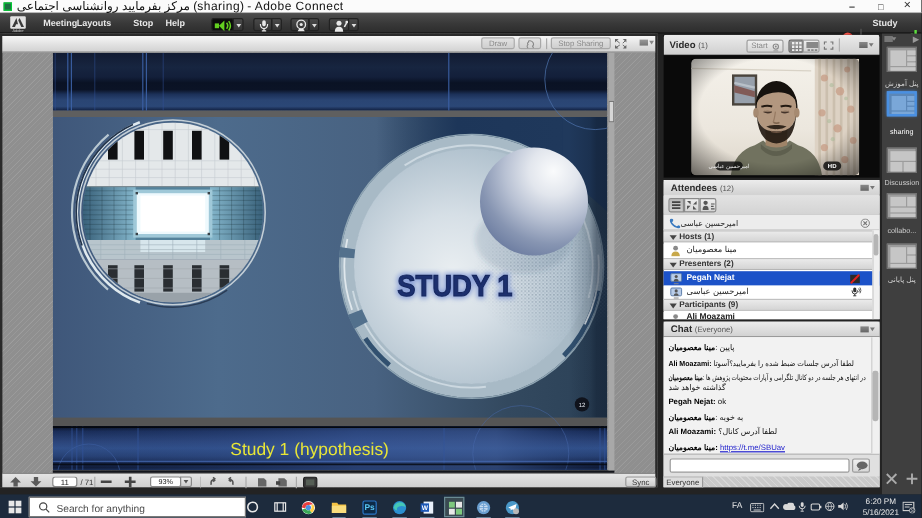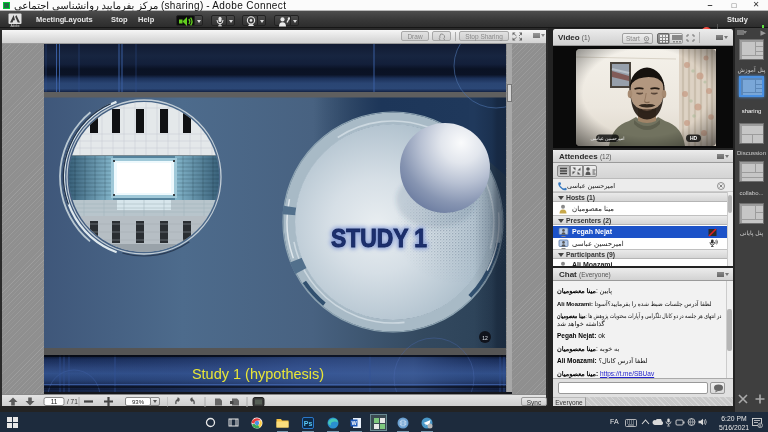--- a/index.html
+++ b/index.html
@@ -714,20 +714,27 @@
     </svg>
 </div>
 
 <div id="taskbar" class="abs">
   <svg class="abs" style="left:7px; top:5px;" width="11" height="11" viewBox="0 0 11 11">
     <rect x="0" y="0" width="5" height="5" fill="#e8e8e8"></rect>
       <rect x="6" y="0" width="5" height="5" fill="#e8e8e8"></rect>
     <rect x="0" y="6" width="5" height="5" fill="#e8e8e8"></rect>
       <rect x="6" y="6" width="5" height="5" fill="#e8e8e8"></rect>
   </svg>
+  <div id="searchbox">
+    <svg style="position:absolute; left:7px; top:3.5px;" width="10" height="10" viewBox="0 0 10 10">
+        <circle cx="4" cy="4" r="3" fill="none" stroke="#444" stroke-width="1"></circle>
+        <path d="M6.3 6.3 L9 9" stroke="#444" stroke-width="1"></path>
+      </svg>
+    <span>Search for anything</span>
+  </div>
 
   <svg class="abs" style="left:205px; top:5px;" width="11" height="11" viewBox="0 0 11 11">
       <circle cx="5.5" cy="5.5" r="4" fill="none" stroke="#e8e8e8" stroke-width="1.3"></circle>
     </svg>
   <svg class="abs" style="left:228px; top:5px;" width="11" height="11" viewBox="0 0 11 11">
       <rect x="1" y="2" width="9" height="7" fill="none" stroke="#e8e8e8" stroke-width="1"></rect>
       <path d="M3 2 V9 M8 2 V9" stroke="#e8e8e8" stroke-width="1"></path>
     </svg>
 
   <svg class="abs" style="left:251px; top:4.5px;" width="12" height="12" viewBox="0 0 12 12">

